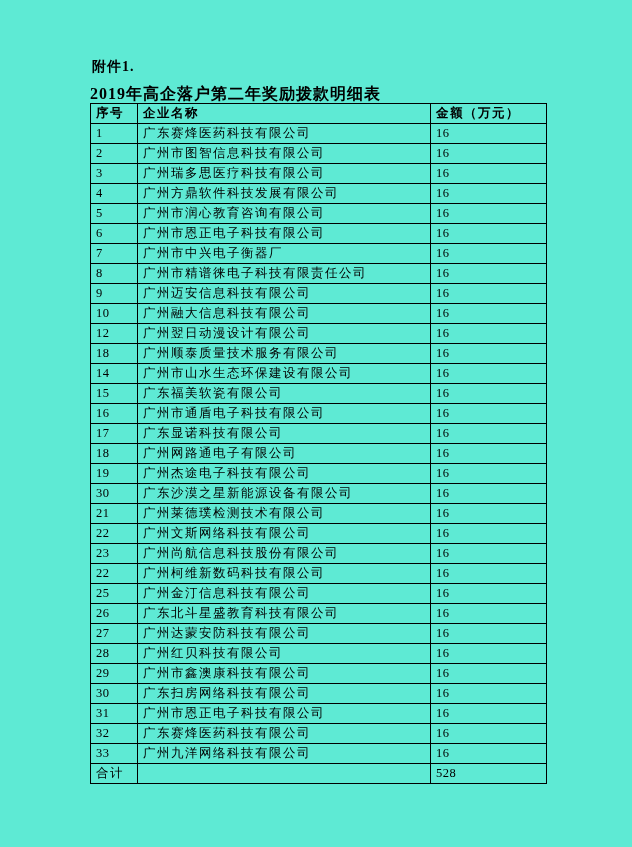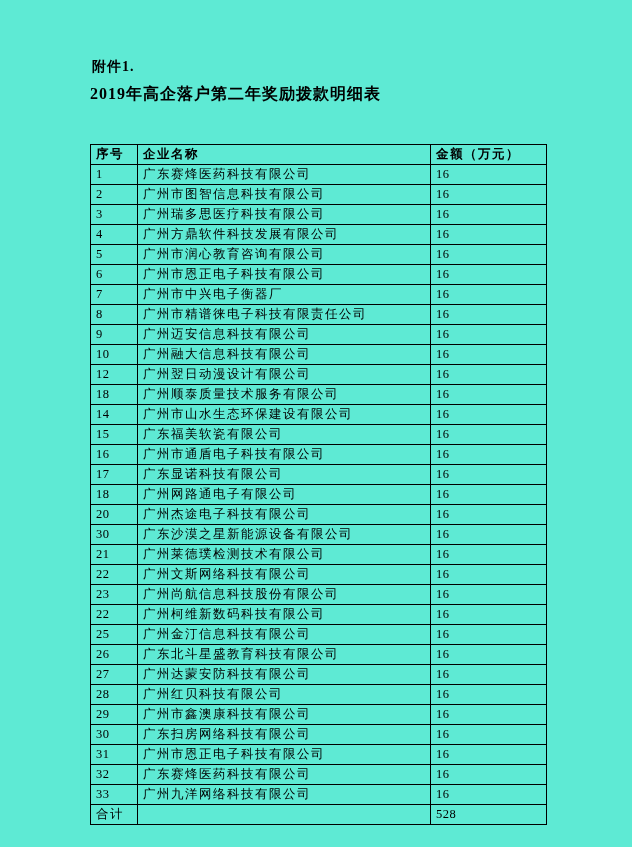--- a/index.html
+++ b/index.html
@@ -39,21 +39,20 @@
     white-space: nowrap;
     margin-top: 6px;
   }
   table.reward {
     position: absolute;
     left: 90px;
     top: 103px;
     width: 456px;
     border-collapse: collapse;
     table-layout: fixed;
-    margin-top: 41px;
   }
   table.reward col.c1 { width: 47px; }
   table.reward col.c2 { width: 293px; }
   table.reward col.c3 { width: 116px; }
   table.reward th,
   table.reward td {
     border: 1px solid #000000;
     height: 20px;
     font-size: 12.5px;
     line-height: 19px;
@@ -172,21 +171,21 @@
           <td class="num">17</td>
           <td>广东显诺科技有限公司</td>
           <td class="num">16</td>
         </tr>
         <tr>
           <td class="num">18</td>
           <td>广州网路通电子有限公司</td>
           <td class="num">16</td>
         </tr>
         <tr>
-          <td class="num">20</td>
+          <td class="num">19</td>
           <td>广州杰途电子科技有限公司</td>
           <td class="num">16</td>
         </tr>
         <tr>
           <td class="num">30</td>
           <td>广东沙漠之星新能源设备有限公司</td>
           <td class="num">16</td>
         </tr>
         <tr>
           <td class="num">21</td>

